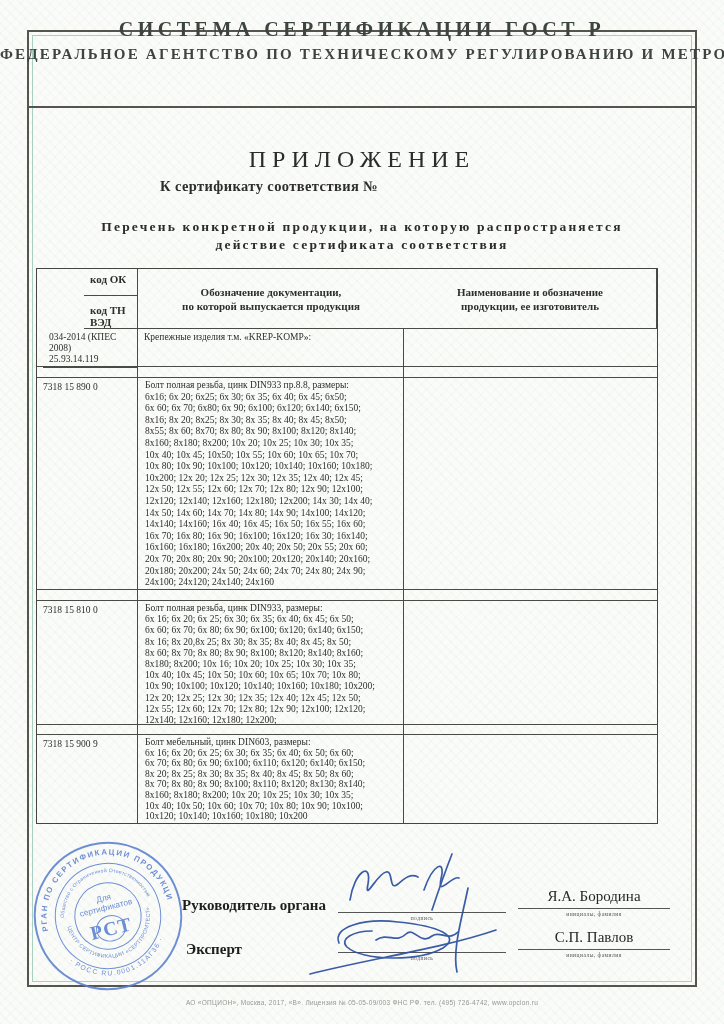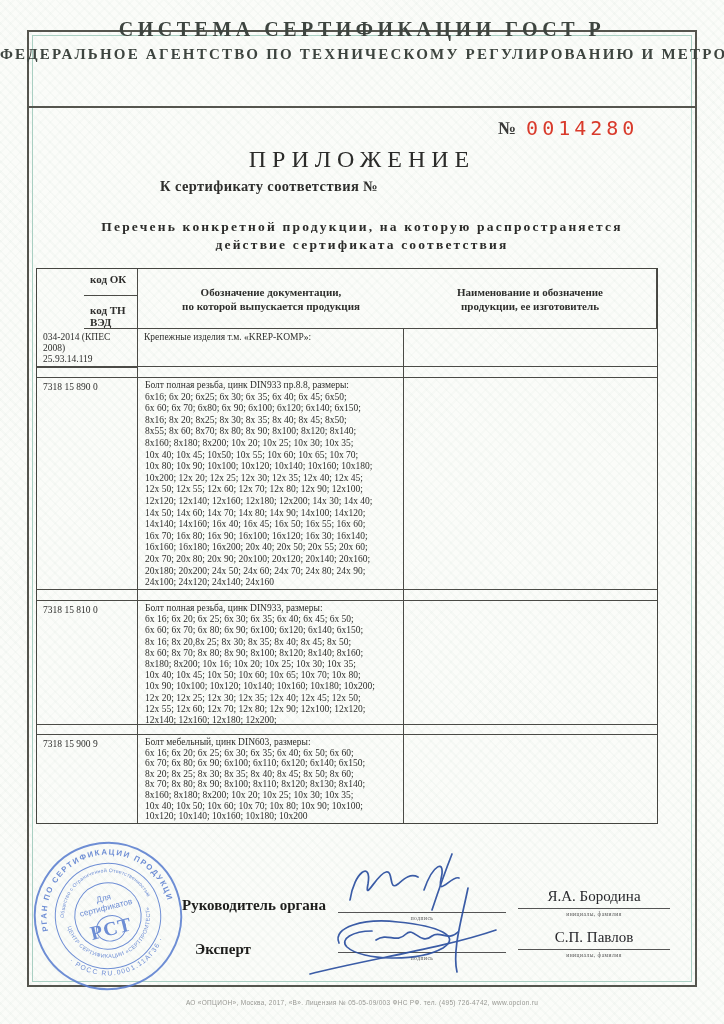--- a/index.html
+++ b/index.html
@@ -40,21 +40,21 @@
     font-size:9.5px;line-height:11.5px;box-sizing:border-box;}
   .cell.lastcol{border-right:none;}
   .cell.lastrow{border-bottom:none;}
   .hdr-split{display:flex;flex-direction:column;font-size:11px;font-weight:bold;margin-left:47px;}
   .hdr-split .top{height:29px;border-bottom:1px solid #4b4b46;padding:5px 0 0 6px;box-sizing:border-box;}
   .hdr-split .bot{flex:1;padding:9px 0 0 6px;box-sizing:border-box;}
   .hdr-c{display:flex;align-items:center;justify-content:center;text-align:center;
     font-size:11px;font-weight:bold;line-height:14px;}
   .codecell{padding:4px 4px 0 6px;}
   .codes-split{display:flex;flex-direction:column;padding:0;}
-  .codes-split .codes{padding:3px 4px 2px 6px;border-bottom:1px solid #4b4b46;line-height:11px;}
+  .codes-split .codes{padding:3px 4px 2px 6px;border-bottom:1px solid #4b4b46;line-height:11px;margin-left:6px;}
   .introcell{padding:3px 6px 0 6px;}
   .sizes{padding:2px 4px 0 7px;}
 
   .sig-role{position:absolute;font-size:15px;font-weight:bold;color:#1e1e1c;}
   .sig-underline{position:absolute;border-bottom:1px solid #555;}
   .sig-caption{position:absolute;font-size:5.5px;color:#555;text-align:center;letter-spacing:0.5px;}
   .sig-name{position:absolute;font-size:15px;color:#27272b;text-align:center;}
   .seal-svg{position:absolute;left:30px;top:838px;width:156px;height:156px;z-index:4;}
   .scribbles{position:absolute;left:292px;top:848px;width:232px;height:138px;z-index:3;}
   .footer{position:absolute;left:0;right:0;top:999px;text-align:center;
@@ -65,24 +65,20 @@
 
 <div class="page">
   <div class="frame">
     <div class="frame-inner"></div>
   </div>
 
   <div class="header-box"></div>
   <div class="sys-title">СИСТЕМА СЕРТИФИКАЦИИ ГОСТ Р</div>
   <div class="agency">ФЕДЕРАЛЬНОЕ АГЕНТСТВО ПО ТЕХНИЧЕСКОМУ РЕГУЛИРОВАНИЮ И МЕТРОЛОГИИ</div>
 
-  <div class="form-no">
-    <span class="nolabel">№</span>
-    <span class="noval">0014280</span>
-  </div>
 
   <div class="appendix">ПРИЛОЖЕНИЕ</div>
 
   <div class="certline">
     <span class="lbl">К сертификату соответствия №</span>
   </div>
 
   <div class="subtitle preline">Перечень конкретной продукции,  на которую распространяется
 действие сертификата соответствия</div>
 
@@ -158,21 +154,21 @@
 6х 70; 6х 80; 6х 90; 6х100; 6х110; 6х120; 6х140; 6х150;
 8х 20; 8х 25; 8х 30; 8х 35; 8х 40; 8х 45; 8х 50; 8х 60;
 8х 70; 8х 80; 8х 90; 8х100; 8х110; 8х120; 8х130; 8х140;
 8х160; 8х180; 8х200; 10х 20; 10х 25; 10х 30; 10х 35;
 10х 40; 10х 50; 10х 60; 10х 70; 10х 80; 10х 90; 10х100;
 10х120; 10х140; 10х160; 10х180; 10х200</div>
     <div class="cell lastcol lastrow"></div>
   </div>
 
   <div class="sig-role" style="left:182px;top:897px;">Руководитель органа</div>
-  <div class="sig-role" style="left:195px;top:941px;">Эксперт</div>
+  <div class="sig-role" style="left:186px;top:941px;">Эксперт</div>
 
   <div class="sig-underline" style="left:338px;top:896px;width:168px;height:16px;"></div>
   <div class="sig-caption" style="left:338px;top:915px;width:168px;">подпись</div>
   <div class="sig-underline" style="left:338px;top:936px;width:168px;height:16px;"></div>
   <div class="sig-caption" style="left:338px;top:955px;width:168px;">подпись</div>
 
   <div class="sig-name" style="left:518px;top:888px;width:152px;">Я.А. Бородина</div>
   <div class="sig-underline" style="left:518px;top:892px;width:152px;height:16px;"></div>
   <div class="sig-caption" style="left:518px;top:911px;width:152px;">инициалы, фамилия</div>
   <div class="sig-name" style="left:518px;top:929px;width:152px;">С.П. Павлов</div>

